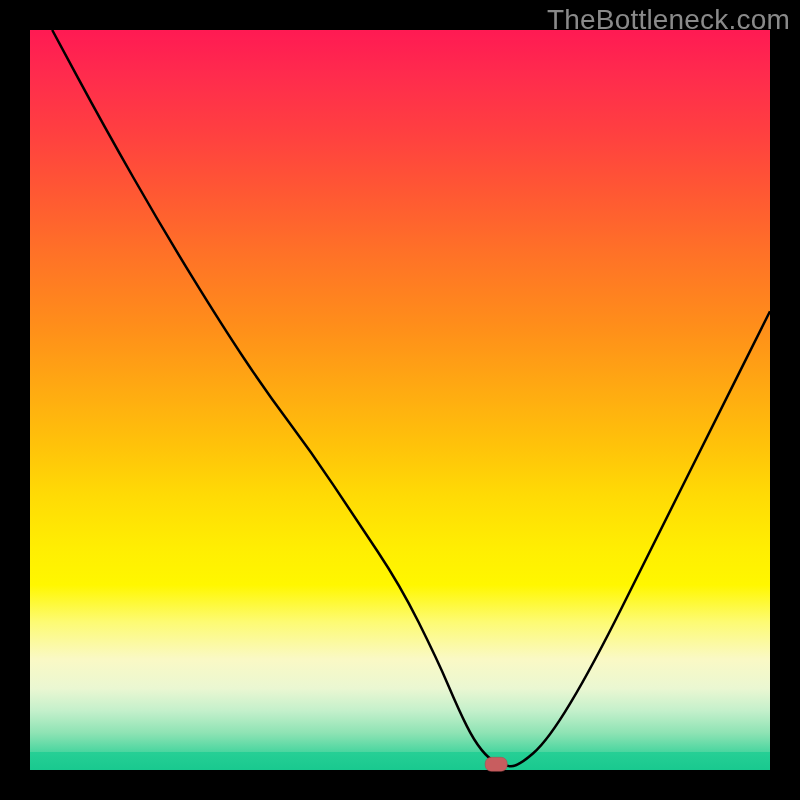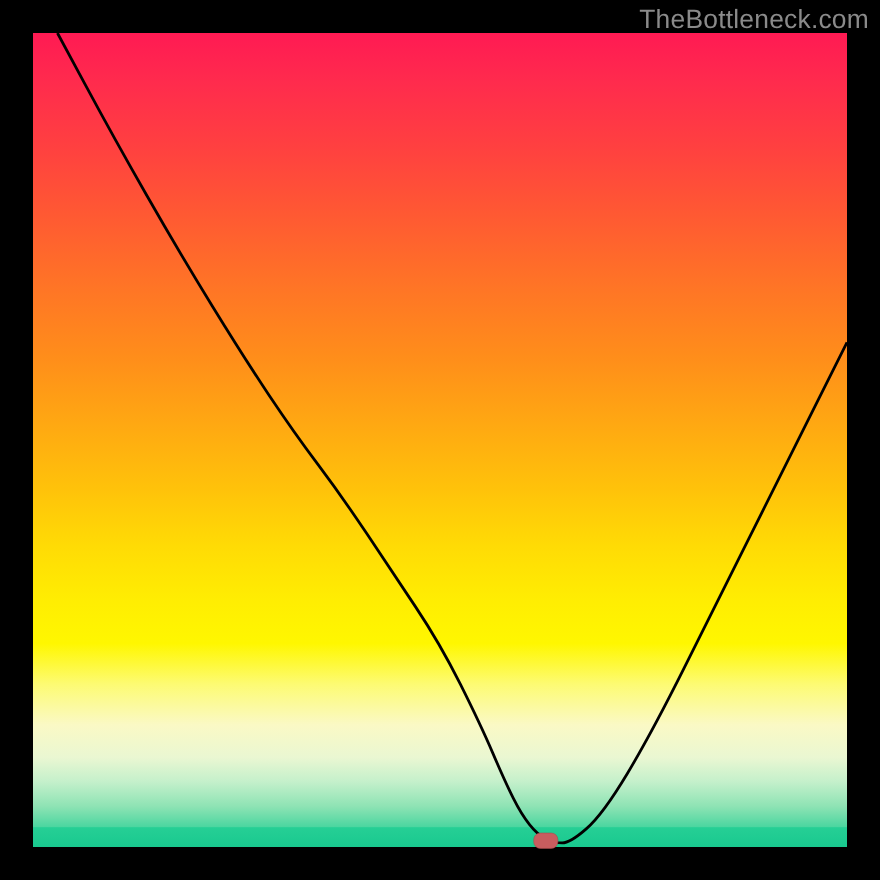--- a/index.html
+++ b/index.html
@@ -9,21 +9,21 @@
     height: 800px;
     background: #000;
     position: relative;
     font-family: Arial, Helvetica, sans-serif;
   }
   .watermark {
     position: absolute;
     top: 4px;
     right: 10px;
     color: #8a8a8a;
-    font-size: 24px;
+    font-size: 28px;
     font-weight: 500;
     letter-spacing: 0.2px;
     z-index: 10;
   }
   .plot-area {
     position: absolute;
     left: 30px;
     top: 30px;
     width: 740px;
     height: 740px;

